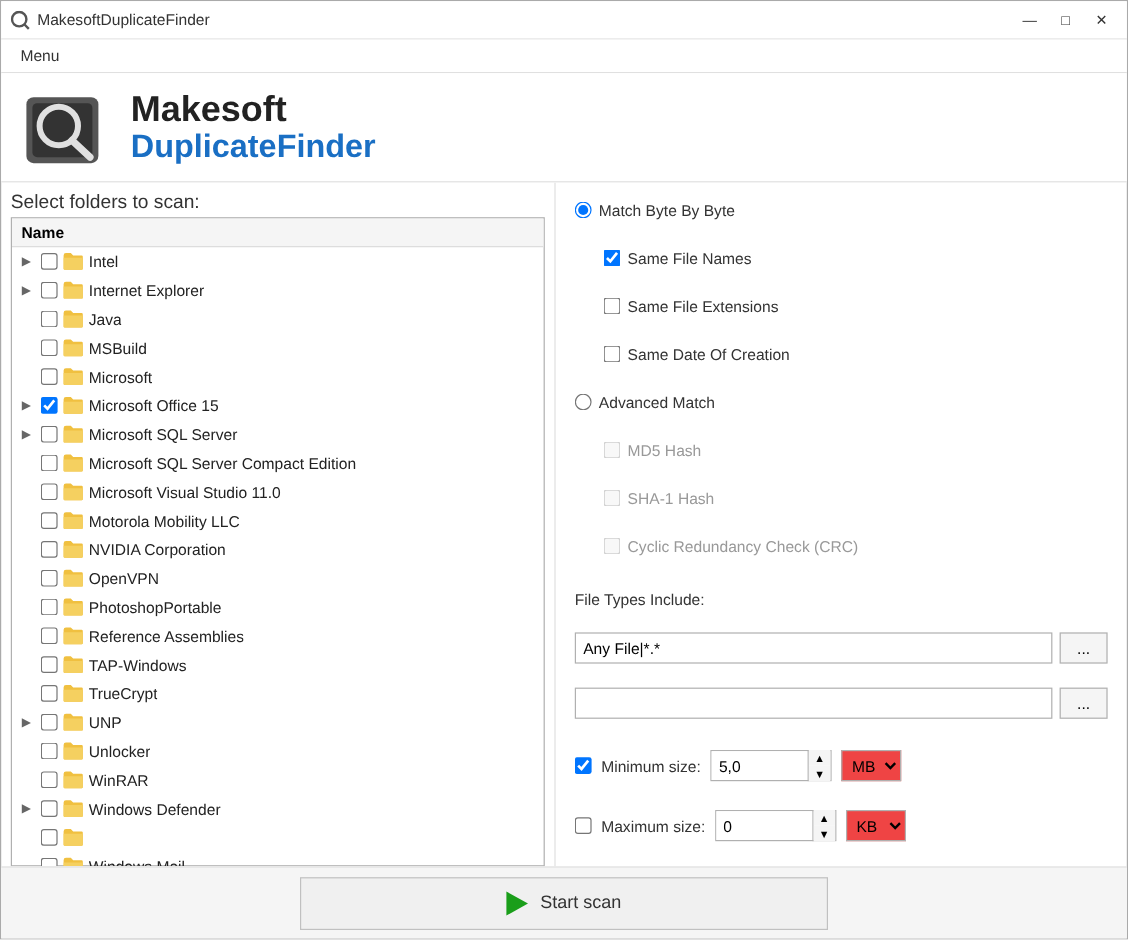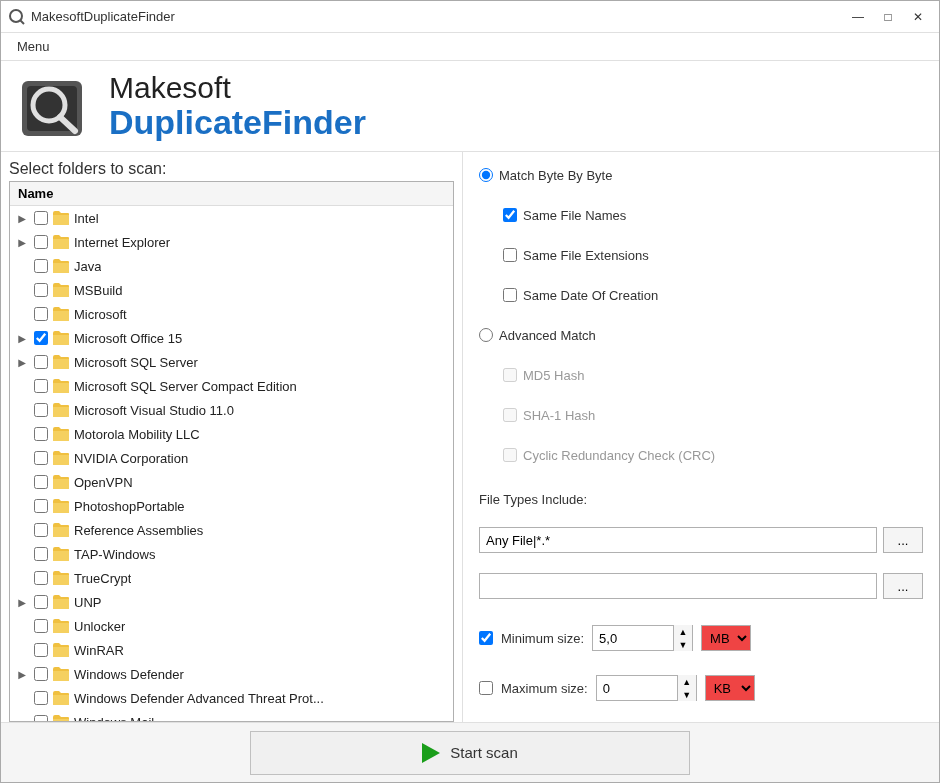--- a/index.html
+++ b/index.html
@@ -81,25 +81,25 @@
       margin-right: 12px;
       flex-shrink: 0;
     }
     .app-title {
       display: flex;
       flex-direction: column;
       line-height: 1.1;
     }
     .app-title-main {
       font-size: 30px;
-      font-weight: 400;
+      font-weight: 700;
       color: #222;
     }
     .app-title-sub {
-      font-size: 34px;
+      font-size: 27px;
       font-weight: 700;
       color: #1a6fc4;
     }
     .main-content {
       display: flex;
       flex: 1;
       overflow: hidden;
     }
     .left-panel {
       width: 462px;
@@ -534,21 +534,20 @@
     </svg>
               <span class="tree-label">Windows Defender</span>
             </div>
             <div class="tree-item">
               <span class="tree-expander"></span>
               <input type="checkbox" class="tree-checkbox" style="">
               <svg class="folder-icon" viewBox="0 0 18 16">
       <path d="M1 3 Q1 1 3 1 L7 1 L9 3 L16 3 Q17 3 17 4 L17 14 Q17 15 16 15 L2 15 Q1 15 1 14 Z" fill="#f0c040"></path>
       <path d="M1 5 L17 5 L17 14 Q17 15 16 15 L2 15 Q1 15 1 14 Z" fill="#f5d060"></path>
     </svg>
-              <span class="tree-label">Windows Defender Advanced Threat Prot...</span>
             </div>
             <div class="tree-item">
               <span class="tree-expander"></span>
               <input type="checkbox" class="tree-checkbox" style="">
               <svg class="folder-icon" viewBox="0 0 18 16">
       <path d="M1 3 Q1 1 3 1 L7 1 L9 3 L16 3 Q17 3 17 4 L17 14 Q17 15 16 15 L2 15 Q1 15 1 14 Z" fill="#f0c040"></path>
       <path d="M1 5 L17 5 L17 14 Q17 15 16 15 L2 15 Q1 15 1 14 Z" fill="#f5d060"></path>
     </svg>
               <span class="tree-label">Windows Mail</span>
             </div>

